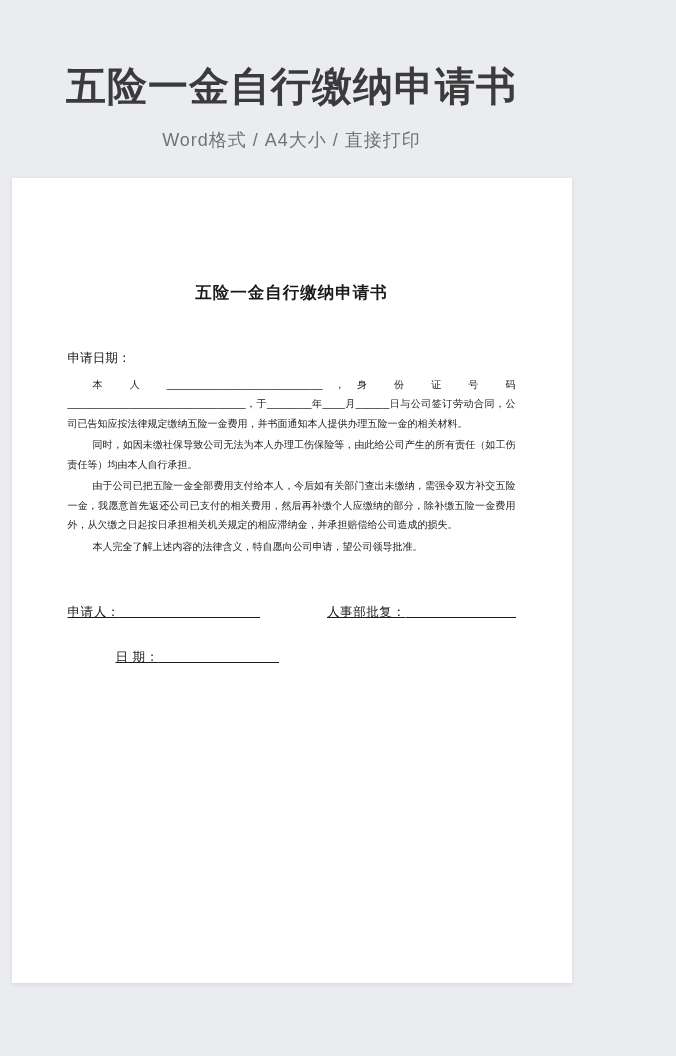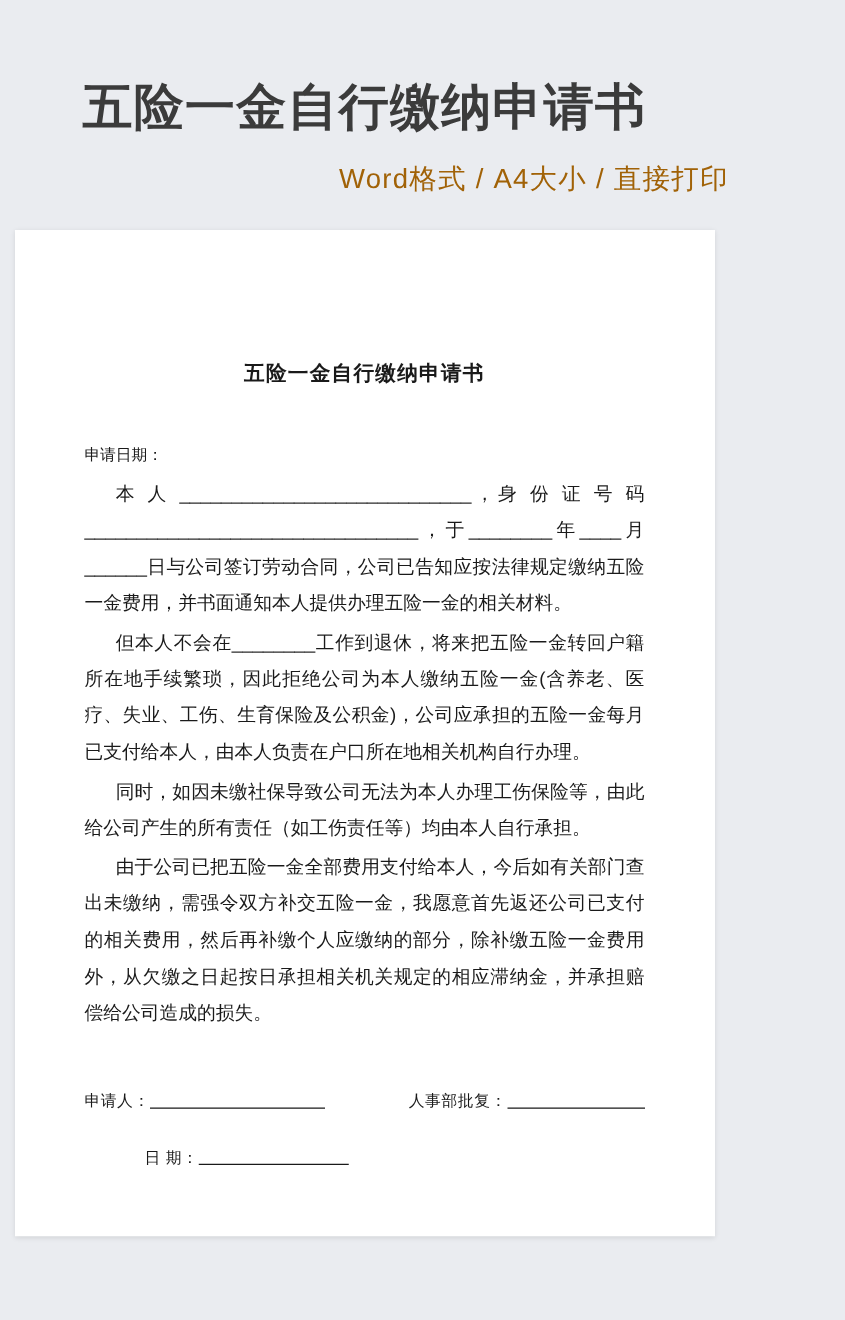--- a/index.html
+++ b/index.html
@@ -27,24 +27,23 @@
   .banner-title {
     font-size: 40px;
     font-weight: bold;
     color: #3b3b3b;
     letter-spacing: 1px;
     line-height: 1.2;
     margin: 0;
   }
   .banner-sub {
     margin-top: 18px;
-    font-size: 22px;
-    color: #a16207;
+    font-size: 18px;
+    color: #737373;
     letter-spacing: 1px;
-    text-align: right;
   }
   .paper-wrap {
     margin: 26px auto 0 auto;
     width: 560px;
     background: #ffffff;
     height: 805px;
     box-shadow: 0 1px 4px rgba(0,0,0,0.10);
     box-sizing: border-box;
     padding: 0;
     position: relative;
@@ -61,21 +60,21 @@
     margin-bottom: 42px;
     font-family: "Liberation Sans", sans-serif;
   }
   .salutation {
     font-size: 12.6px;
     color: #1a1a1a;
     margin-bottom: 4px;
     line-height: 1.95;
   }
   .para {
-    font-size: 15px;
+    font-size: 10px;
     color: #1a1a1a;
     line-height: 1.95;
     text-align: justify;
     text-justify: inter-ideograph;
     margin: 0 0 2px 0;
     text-indent: 0;
   }
   .indent {
     text-indent: 25px;
   }
@@ -87,20 +86,21 @@
   }
   .sig-block {
     margin-top: 48px;
   }
   .sig-row {
     display: flex;
     font-size: 12.6px;
     color: #1a1a1a;
     margin-bottom: 28px;
     align-items: center;
+    text-decoration: underline;
   }
   .sig-left {
     width: 225px;
     white-space: nowrap;
   }
   .sig-right {
     white-space: nowrap;
     margin-left: 48px;
   }
   .lbl { letter-spacing: 0.5px; }
@@ -116,23 +116,23 @@
   </div>
 
   <div class="paper-wrap">
     <div class="doc-inner">
 
       <div class="doc-title">五险一金自行缴纳申请书</div>
 
       <div class="salutation">申请日期：</div>
 
       <p class="para indent">本 人 ____________________________，身 份 证 号 码________________________________，于________年____月______日与公司签订劳动合同，公司已告知应按法律规定缴纳五险一金费用，并书面通知本人提供办理五险一金的相关材料。</p>
-      <p class="para indent">但本人不会在________工作到退休，将来把五险一金转回户籍所在地手续繁琐，因此拒绝公司为本人缴纳五险一金(含养老、医疗、失业、工伤、生育保险及公积金)，公司应承担的五险一金每月已支付给本人，由本人负责在户口所在地相关机构自行办理。</p>
       <p class="para indent">同时，如因未缴社保导致公司无法为本人办理工伤保险等，由此给公司产生的所有责任（如工伤责任等）均由本人自行承担。</p>
       <p class="para indent">由于公司已把五险一金全部费用支付给本人，今后如有关部门查出未缴纳，需强令双方补交五险一金，我愿意首先返还公司已支付的相关费用，然后再补缴个人应缴纳的部分，除补缴五险一金费用外，从欠缴之日起按日承担相关机关规定的相应滞纳金，并承担赔偿给公司造成的损失。</p>
+      <p class="para indent">本人完全了解上述内容的法律含义，特自愿向公司申请，望公司领导批准。</p>
 
       <div class="sig-block">
         <div class="sig-row">
           <div class="sig-left">
             <span class="lbl">申请人：</span><span class="u" style="width:140px"></span>
           </div>
           <div class="sig-right">
             <span class="lbl">人事部批复：</span><span class="u" style="width:110px"></span>
           </div>
         </div>

